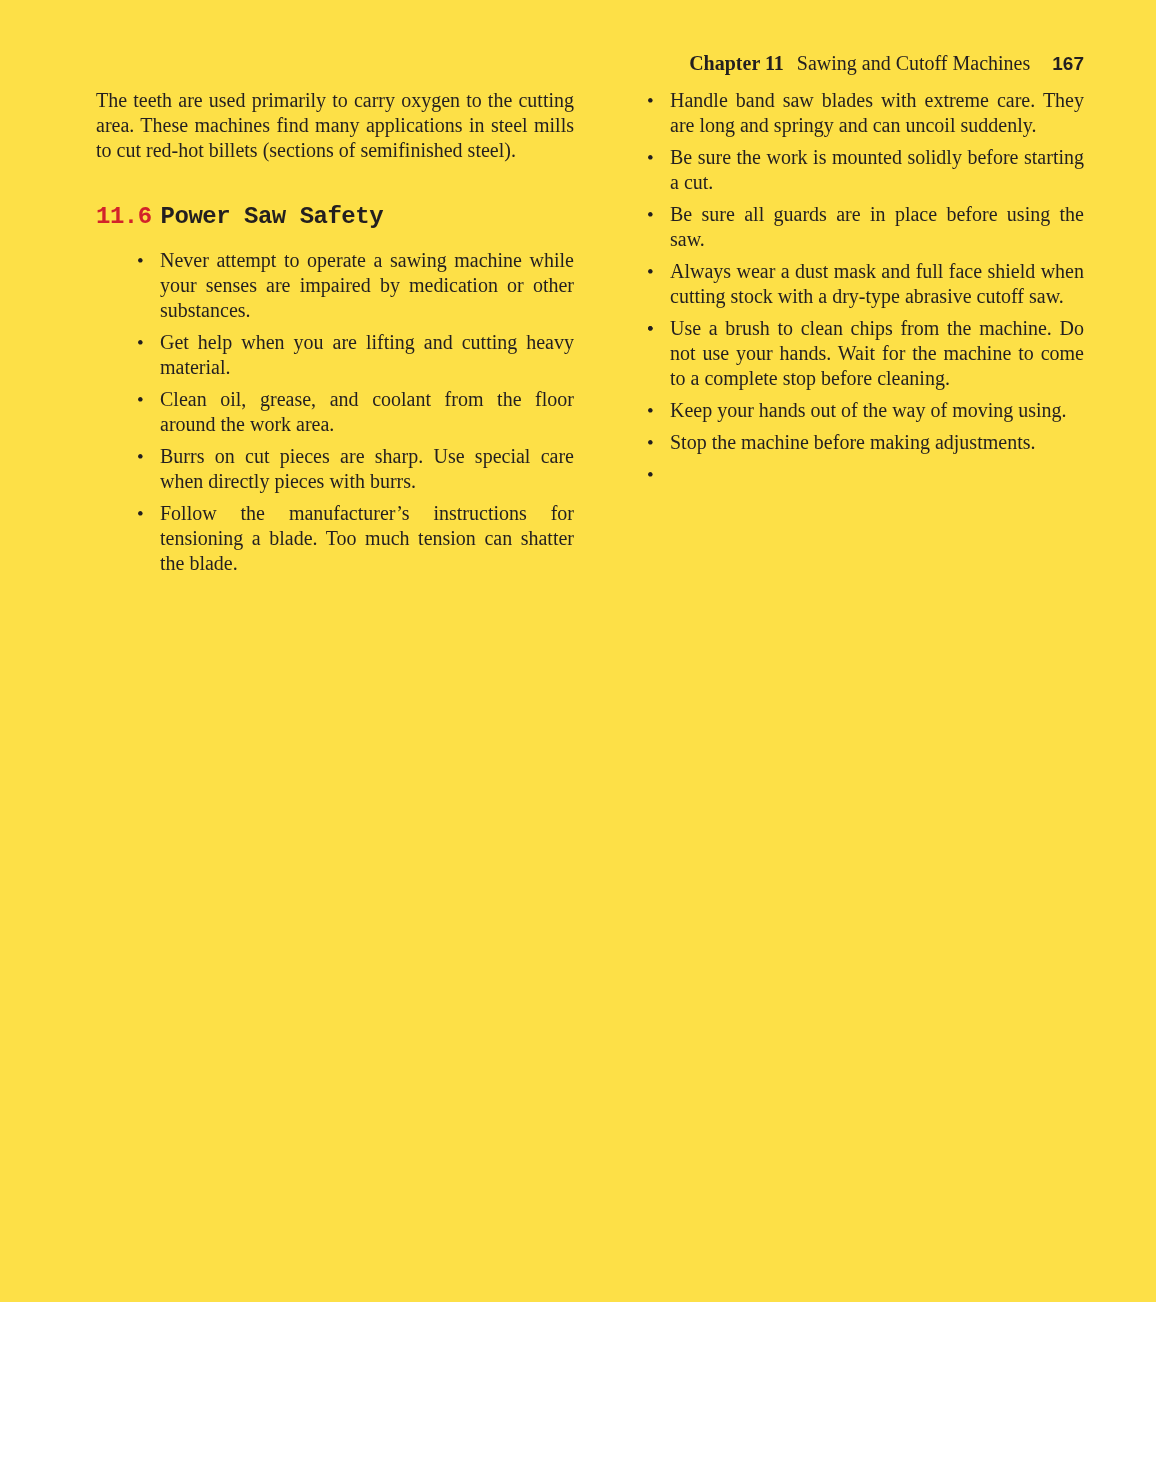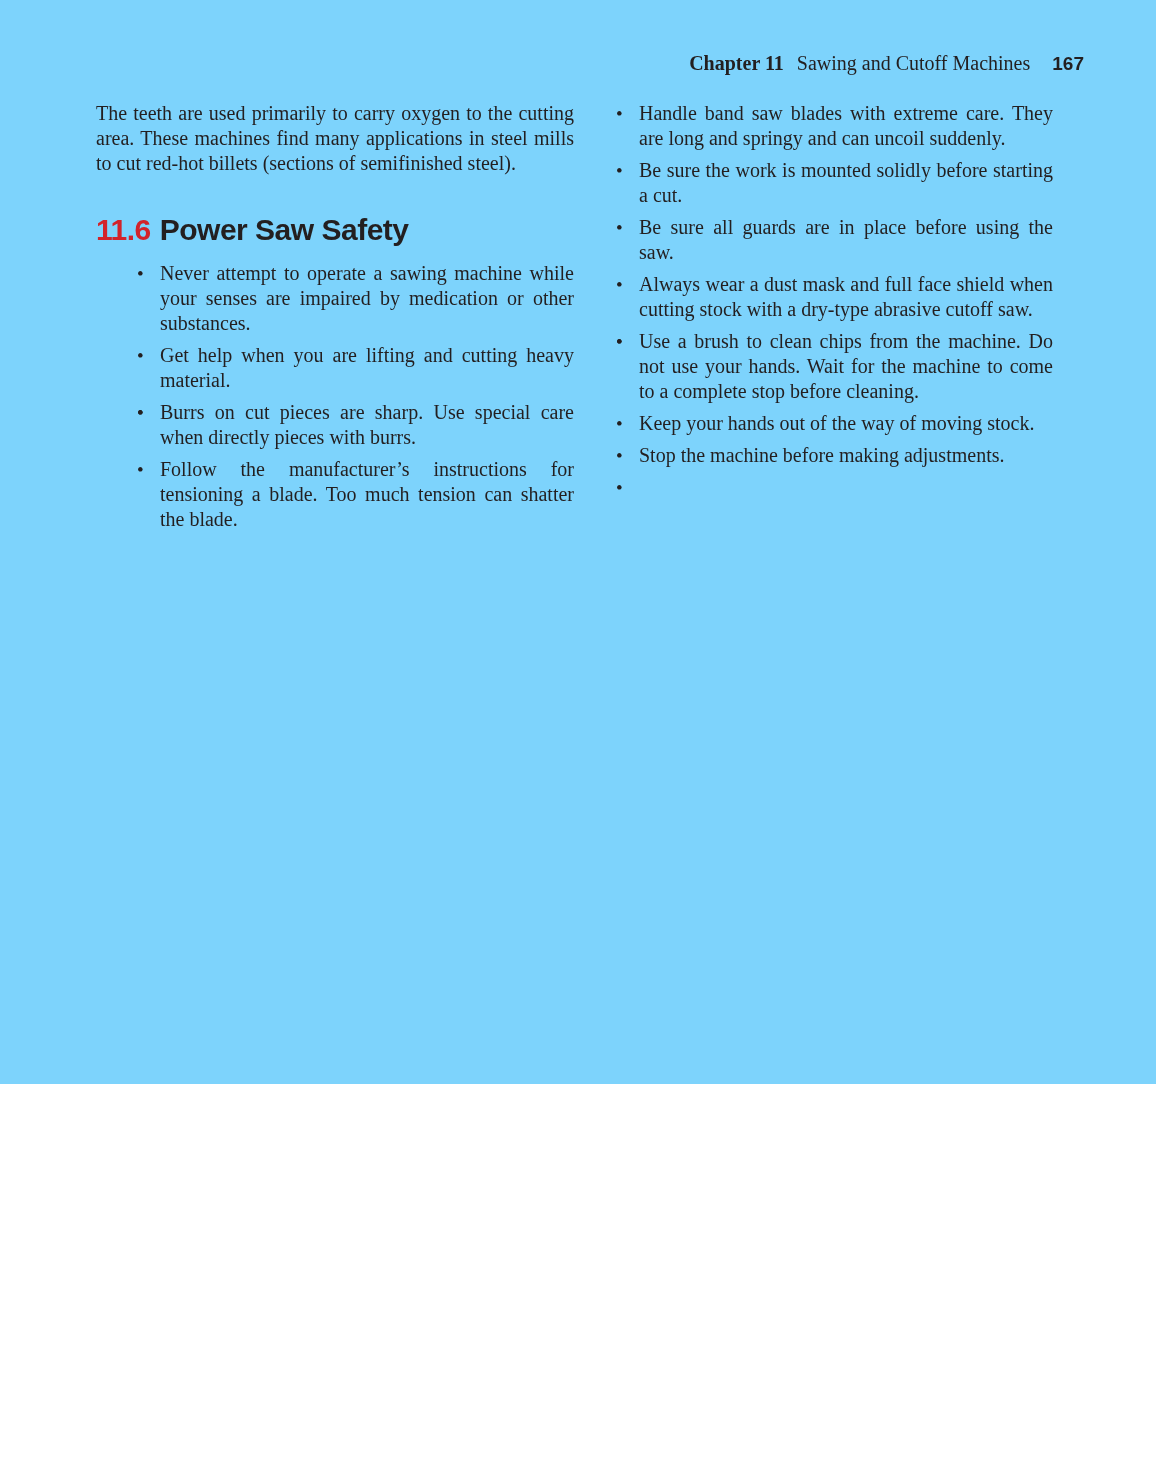--- a/index.html
+++ b/index.html
@@ -3,22 +3,22 @@
 <meta charset="utf-8">
 <style>
   html, body {
     margin: 0;
     padding: 0;
     background: #ffffff;
   }
   .page {
     position: relative;
     width: 1156px;
-    height: 1084px;
-    background: #7dd3fc;
+    height: 1302px;
+    background: #fde047;
     color: #231f20;
     font-family: "Liberation Serif", "DejaVu Serif", serif;
     overflow: hidden;
   }
   
   .page-header {
     position: absolute;
     top: 51px;
     right: 72px;
     font-size: 20px;
@@ -34,37 +34,37 @@
   }
   .folio {
     font-family: "Liberation Sans", "DejaVu Sans", sans-serif;
     font-weight: bold;
     font-size: 19px;
     margin-left: 22px;
   }
   
   .content {
     position: absolute;
-    top: 101px;
+    top: 88px;
     left: 96px;
     display: grid;
     grid-template-columns: 478px 438px;
-    column-gap: 41px;
+    column-gap: 72px;
   }
   .intro {
     margin: 0;
     font-size: 20px;
     line-height: 25px;
     text-align: justify;
   }
   .section-heading {
     margin: 36px 0 0 0;
-    font-family: Liberation Sans, sans-serif;
+    font-family: Liberation Mono, monospace;
     font-weight: bold;
-    font-size: 30px;
+    font-size: 24px;
     line-height: 36px;
     letter-spacing: -0.5px;
     color: #231f20;
   }
   .section-number {
     color: #d2232a;
     margin-right: 9px;
   }
   
   .bullets {
@@ -103,35 +103,35 @@
   <main class="content">
 
     <section class="col col-left">
       <p class="intro">The teeth are used primarily to carry oxygen to the cutting area. These machines find many applications in steel mills to cut red-hot billets (sections of semifinished steel).</p>
       <h2 class="section-heading">
         <span class="section-number">11.6</span><span class="section-title">Power Saw Safety</span>
       </h2>
       <ul class="bullets">
           <li><span class="marker">•</span><span class="li-text">Never attempt to operate a sawing machine while your senses are impaired by medication or other substances.</span></li>
           <li><span class="marker">•</span><span class="li-text">Get help when you are lifting and cutting heavy material.</span></li>
-          <li><span class="marker">•</span></li>
+          <li><span class="marker">•</span><span class="li-text">Clean oil, grease, and coolant from the floor around the work area.</span></li>
           <li><span class="marker">•</span><span class="li-text">Burrs on cut pieces are sharp. Use special care when directly pieces with burrs.</span></li>
           <li><span class="marker">•</span><span class="li-text">Follow the manufacturer’s instructions for tensioning a blade. Too much tension can shatter the blade.</span></li>
         </ul>
     </section>
 
     <section class="col col-right">
       <ul class="bullets">
           <li><span class="marker">•</span><span class="li-text">Handle band saw blades with extreme care. They are long and springy and can uncoil suddenly.</span></li>
           <li><span class="marker">•</span><span class="li-text">Be sure the work is mounted solidly before starting a cut.</span></li>
           <li><span class="marker">•</span><span class="li-text">Be sure all guards are in place before using the saw.</span></li>
           <li><span class="marker">•</span><span class="li-text">Always wear a dust mask and full face shield when cutting stock with a dry-type abrasive cutoff saw.</span></li>
           <li><span class="marker">•</span></li>
           <li><span class="marker">•</span><span class="li-text">Use a brush to clean chips from the machine. Do not use your hands. Wait for the machine to come to a complete stop before cleaning.</span></li>
-          <li><span class="marker">•</span><span class="li-text">Keep your hands out of the way of moving stock.</span></li>
+          <li><span class="marker">•</span><span class="li-text">Keep your hands out of the way of moving using.</span></li>
           <li><span class="marker">•</span><span class="li-text">Stop the machine before making adjustments.</span></li>
           <li><span class="marker">•</span></li>
         </ul>
     </section>
 
   </main>
 
 </div>
 
 </body></html>

